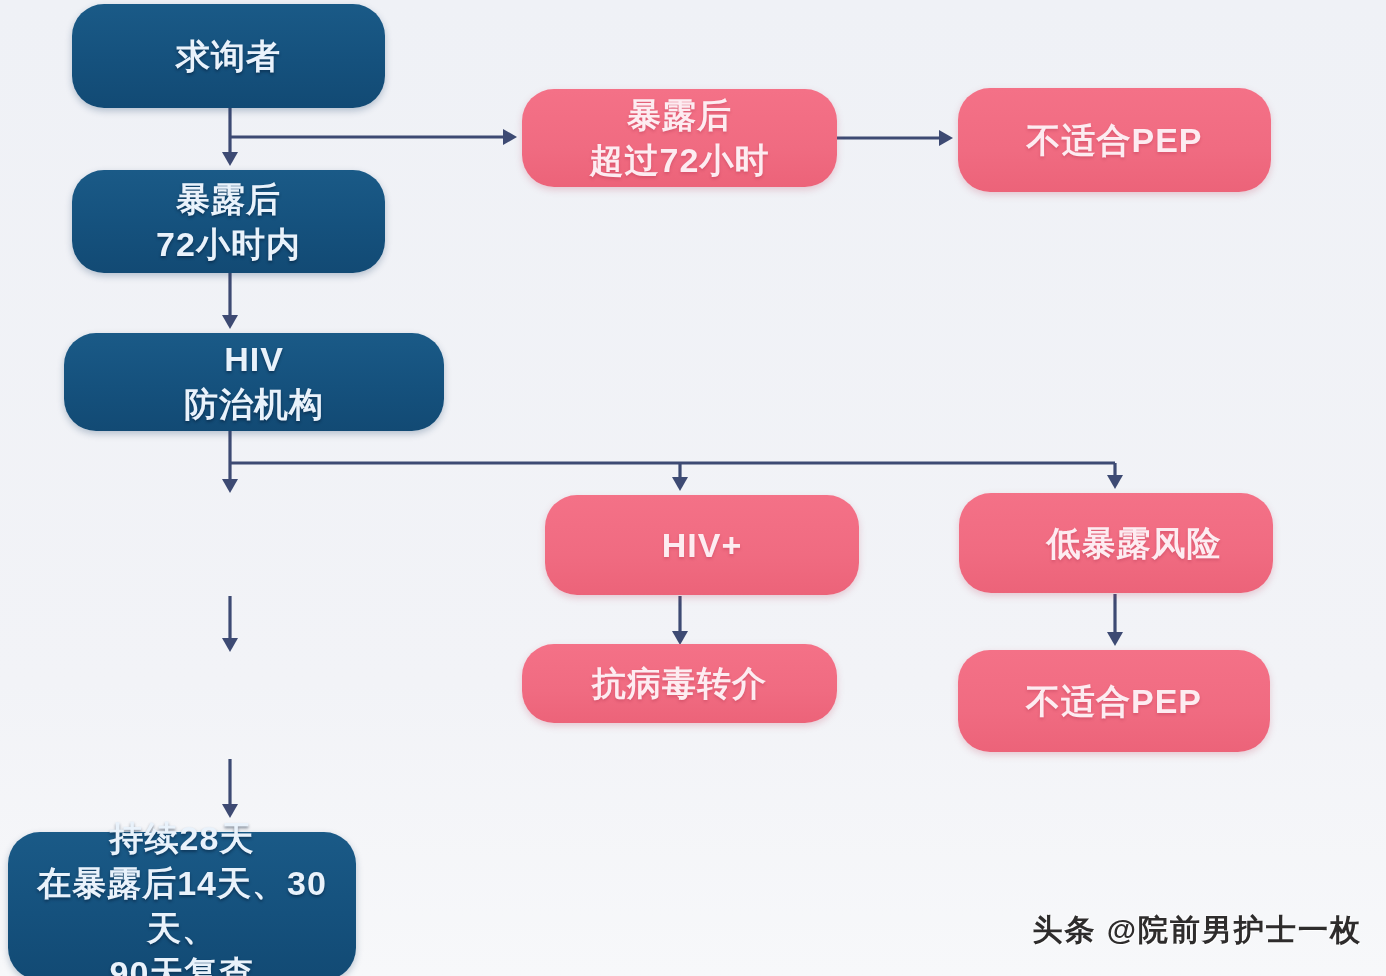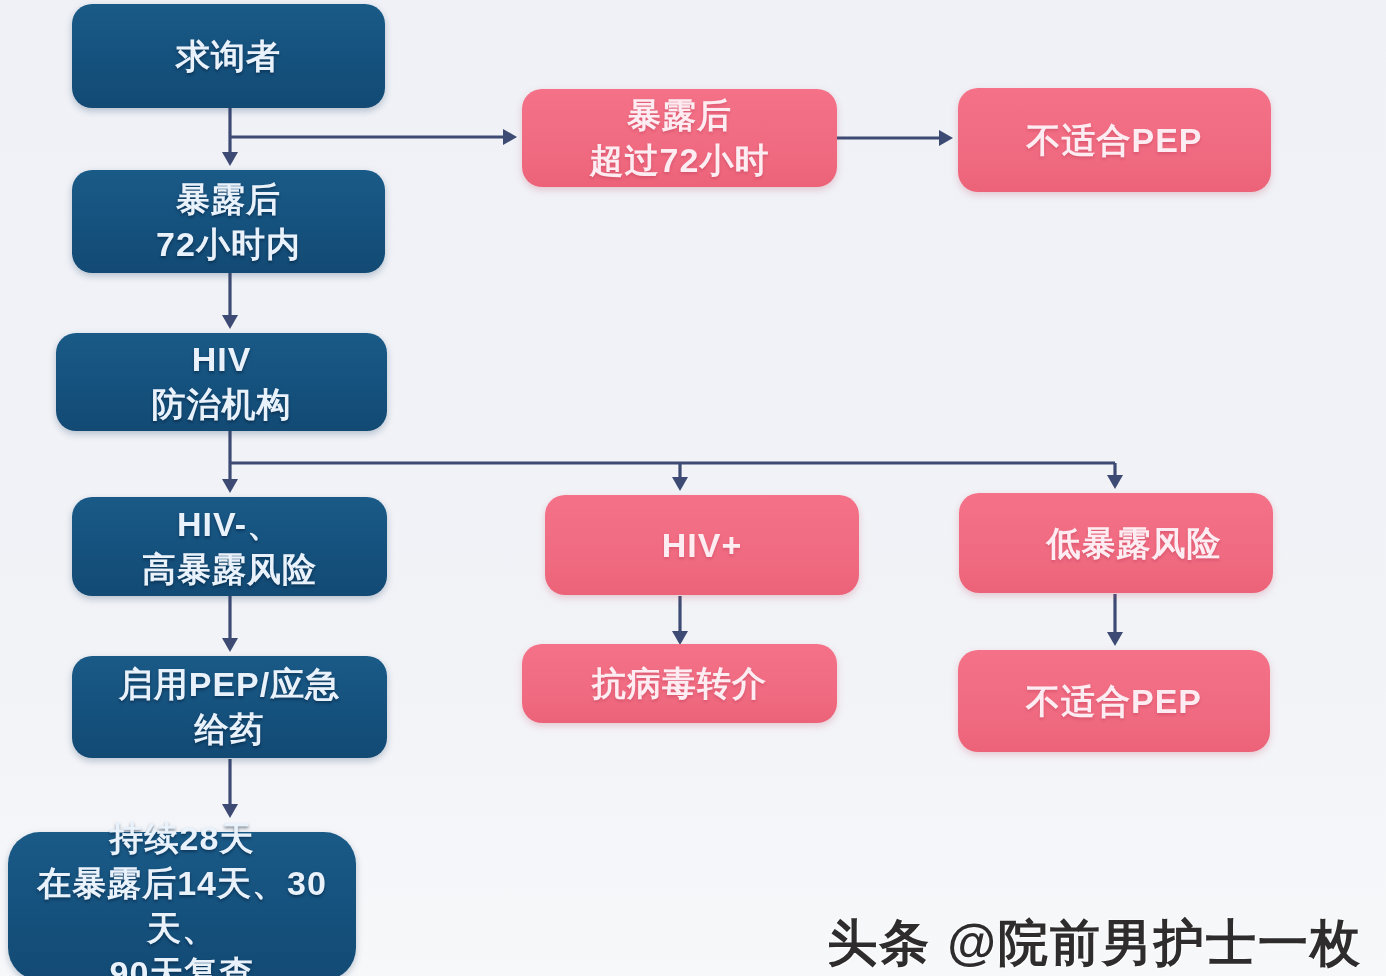--- a/index.html
+++ b/index.html
@@ -11,58 +11,58 @@
   }
   .stage { position:relative; width:1386px; height:976px; }
   svg.connectors { position:absolute; left:0; top:0; width:1386px; height:976px; }
 
   .node {
     position:absolute;
     display:flex; align-items:center; justify-content:center;
     text-align:center;
     font-weight:800;
     white-space:pre-line;
-    border-radius:20px;
+    border-radius:32px;
     line-height:1.32;
     letter-spacing:1px;
     font-size:34px;
   }
   .blue {
     background: linear-gradient(180deg, #1a5a87 0%, #15517d 55%, #124a74 100%);
     color:#e9f2fb;
     text-shadow: 0 2px 3px rgba(0,20,45,.45);
     box-shadow: 0 3px 7px rgba(25,60,100,.28);
   }
   .pink {
     background: linear-gradient(180deg, #f47187 0%, #f06b81 60%, #ec6379 100%);
     color:#fdecf1;
     text-shadow: 0 2px 3px rgba(150,30,60,.25);
     box-shadow: 0 3px 7px rgba(190,70,100,.25);
   }
 
   
   .n-seeker   { left:72px;  top:4px;   width:313px; height:104px; }
   .n-within72 { left:72px;  top:170px; width:313px; height:103px; }
-  .n-agency   { left:56px;  top:333px; width:331px; height:98px;  }
+  .n-agency   { left:64px;  top:333px; width:380px; height:98px;  }
   .n-hivneg   { left:72px;  top:497px; width:315px; height:99px;  }
   .n-startpep { left:72px;  top:656px; width:315px; height:102px; }
   .n-followup { left:8px;   top:822px; width:348px; height:148px; border-radius:32px;margin-top:10px; }
 
   
   .n-over72   { left:522px; top:89px;  width:315px; height:98px;  }
   .n-notpep1  { left:958px; top:88px;  width:313px; height:104px; }
   .n-hivpos   { left:545px; top:495px; width:314px; height:100px; }
   .n-lowrisk  { left:959px; top:493px; width:314px; height:100px;padding-left:36px; }
   .n-antiviral{ left:522px; top:644px; width:315px; height:79px; }
   .n-notpep2  { left:958px; top:650px; width:312px; height:102px; }
 
   .watermark {
     position:absolute;
     right:24px; top:910px;
-    font-size:50px;
+    font-size:30px;
     font-weight:700;
     color:#2e2c2c;
     letter-spacing:2px;
     text-shadow: 1px 1px 0 rgba(255,255,255,.9), -1px -1px 0 rgba(255,255,255,.55);
   }
 </style>
 </head>
 <body>
 
 <div class="stage">
@@ -123,37 +123,29 @@
 
   <div class="node pink n-notpep1">
     <span>不适合PEP</span>
   </div>
 
   <div class="node blue n-agency">
     <span>HIV
 防治机构</span>
   </div>
 
-  <div class="node blue n-hivneg">
-    <span>HIV-、
-高暴露风险</span>
-  </div>
 
   <div class="node pink n-hivpos">
     <span>HIV+</span>
   </div>
 
   <div class="node pink n-lowrisk">
     <span>低暴露风险</span>
   </div>
 
-  <div class="node blue n-startpep">
-    <span>启用PEP/应急
-给药</span>
-  </div>
 
   <div class="node pink n-antiviral">
     <span>抗病毒转介</span>
   </div>
 
   <div class="node pink n-notpep2">
     <span>不适合PEP</span>
   </div>
 
   <div class="node blue n-followup">

